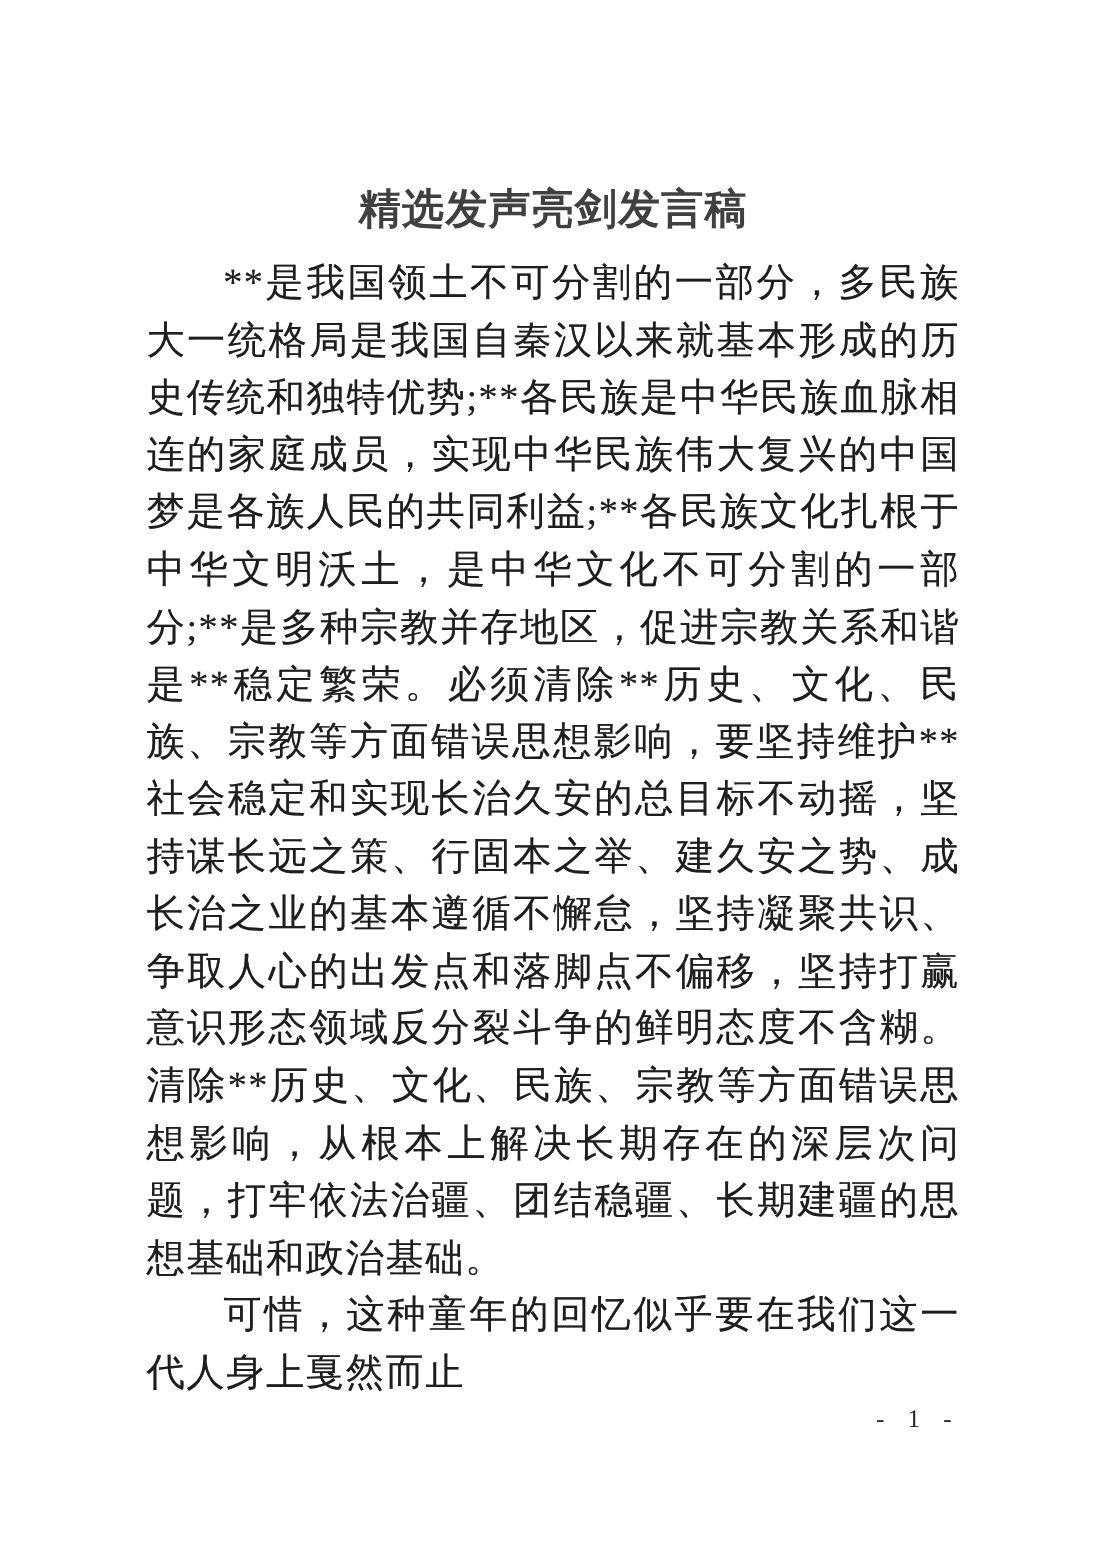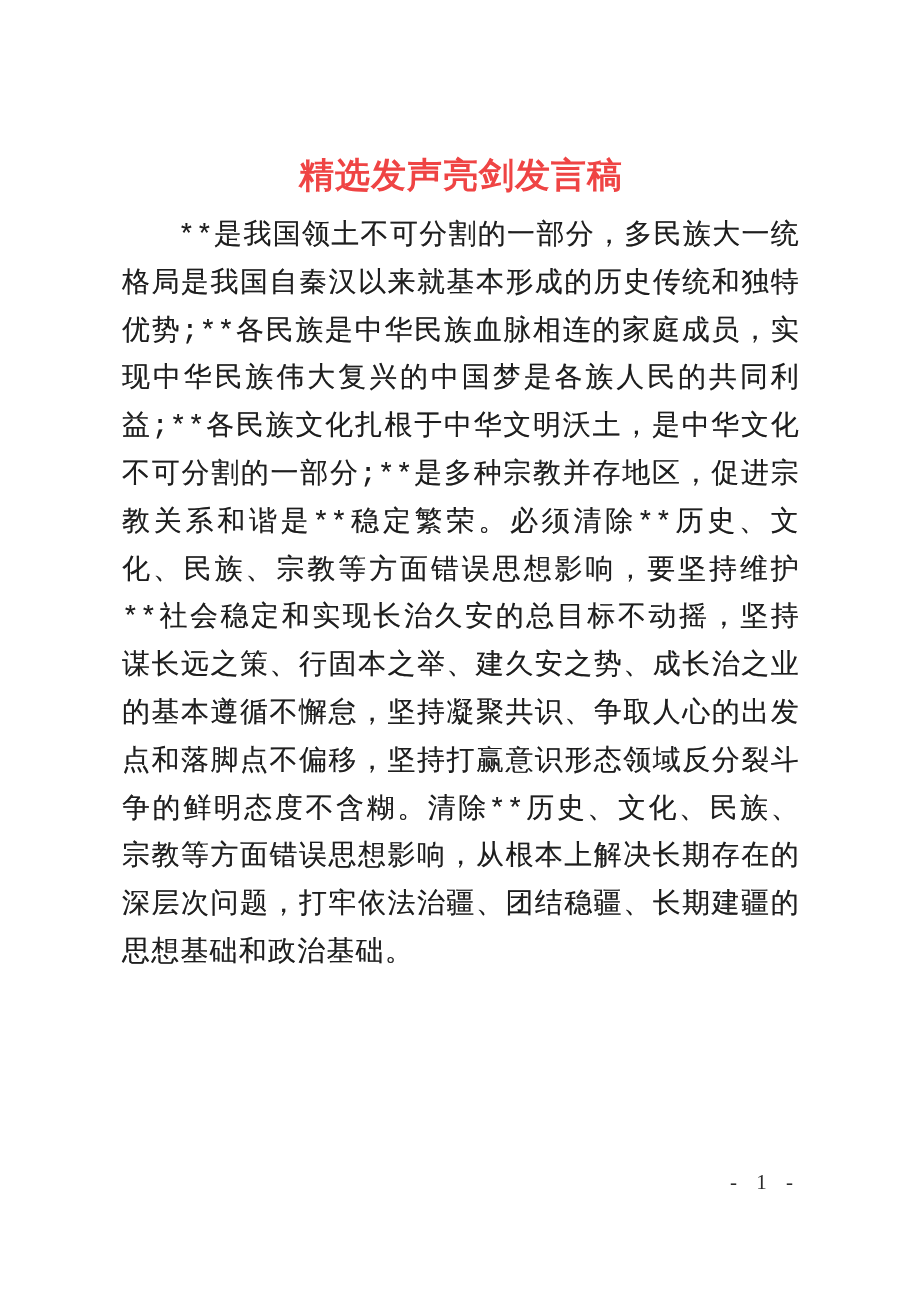--- a/index.html
+++ b/index.html
@@ -21,33 +21,32 @@
     left: 122px;
     top: 150px;
     width: 678px;
     margin: 0;
     text-align: center;
     font-family: "Liberation Sans", "DejaVu Sans", sans-serif;
     font-weight: 700;
     font-size: 35px;
     line-height: 50px;
     letter-spacing: 1px;
-    color: #ef4444;
+    color: #404040;
   }
   .doc-body {
     position: absolute;
     left: 122px;
     top: 212px;
     width: 678px;
-    font-size: 28px;
+    font-size: 32px;
     line-height: 47.8px;
     letter-spacing: 1.2px;
     text-align: justify;
     text-shadow: 0 0 0.4px rgba(30,30,30,0.55);
-    font-family: Liberation Mono, monospace;
   }
   .doc-body p {
     margin: 0;
     text-indent: 2em;
   }
   .page-footer {
     position: absolute;
     top: 1170px;
     right: 120px;
     font-size: 21px;
@@ -57,16 +56,17 @@
   }
 </style>
 </head>
 <body>
 
 <div class="page">
   <h1 class="doc-title">精选发声亮剑发言稿</h1>
 
   <div class="doc-body">
     <p>**是我国领土不可分割的一部分，多民族大一统格局是我国自秦汉以来就基本形成的历史传统和独特优势;**各民族是中华民族血脉相连的家庭成员，实现中华民族伟大复兴的中国梦是各族人民的共同利益;**各民族文化扎根于中华文明沃土，是中华文化不可分割的一部分;**是多种宗教并存地区，促进宗教关系和谐是**稳定繁荣。必须清除**历史、文化、民族、宗教等方面错误思想影响，要坚持维护**社会稳定和实现长治久安的总目标不动摇，坚持谋长远之策、行固本之举、建久安之势、成长治之业的基本遵循不懈怠，坚持凝聚共识、争取人心的出发点和落脚点不偏移，坚持打赢意识形态领域反分裂斗争的鲜明态度不含糊。清除**历史、文化、民族、宗教等方面错误思想影响，从根本上解决长期存在的深层次问题，打牢依法治疆、团结稳疆、长期建疆的思想基础和政治基础。</p>
+    <p>可惜，这种童年的回忆似乎要在我们这一代人身上戛然而止</p>
   </div>
 
   <div class="page-footer">- 1 -</div>
 </div>
 
 </body></html>

